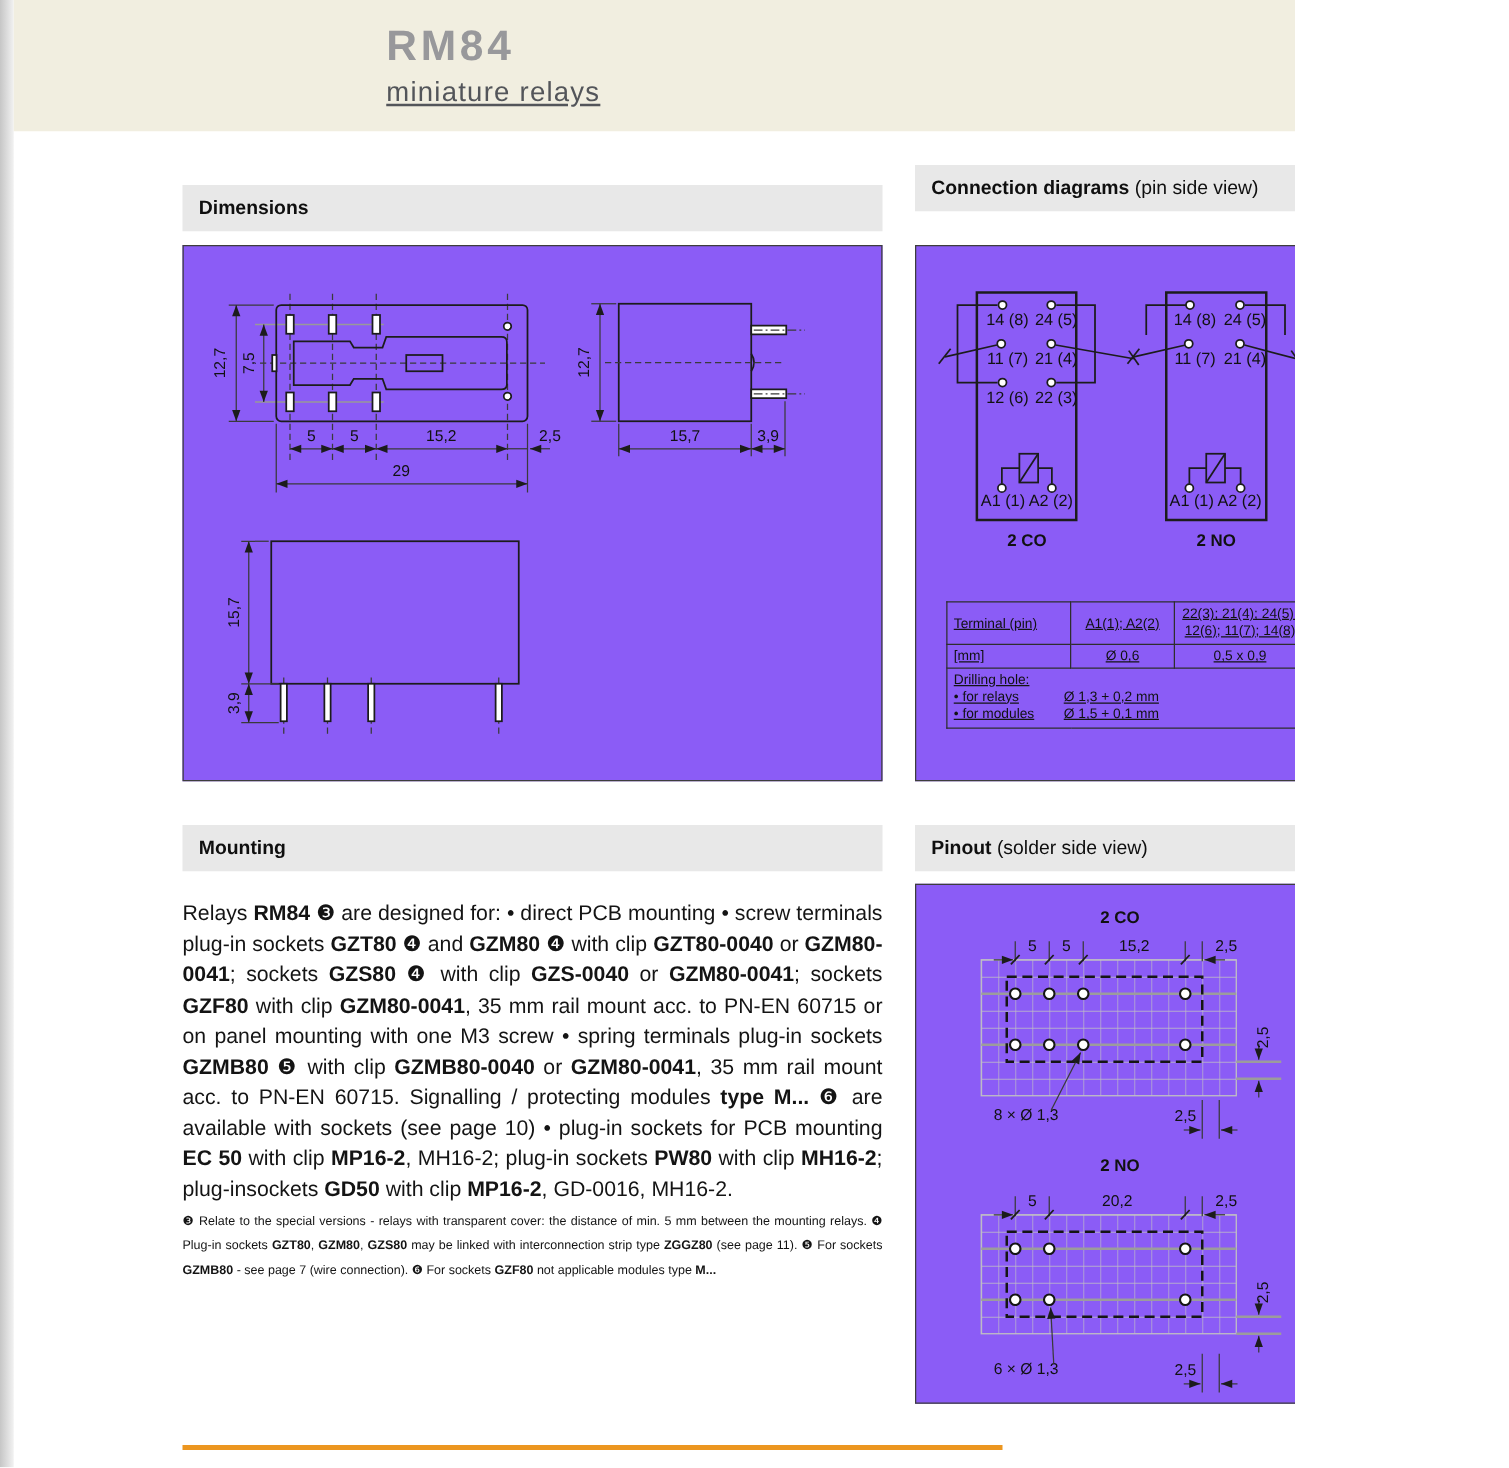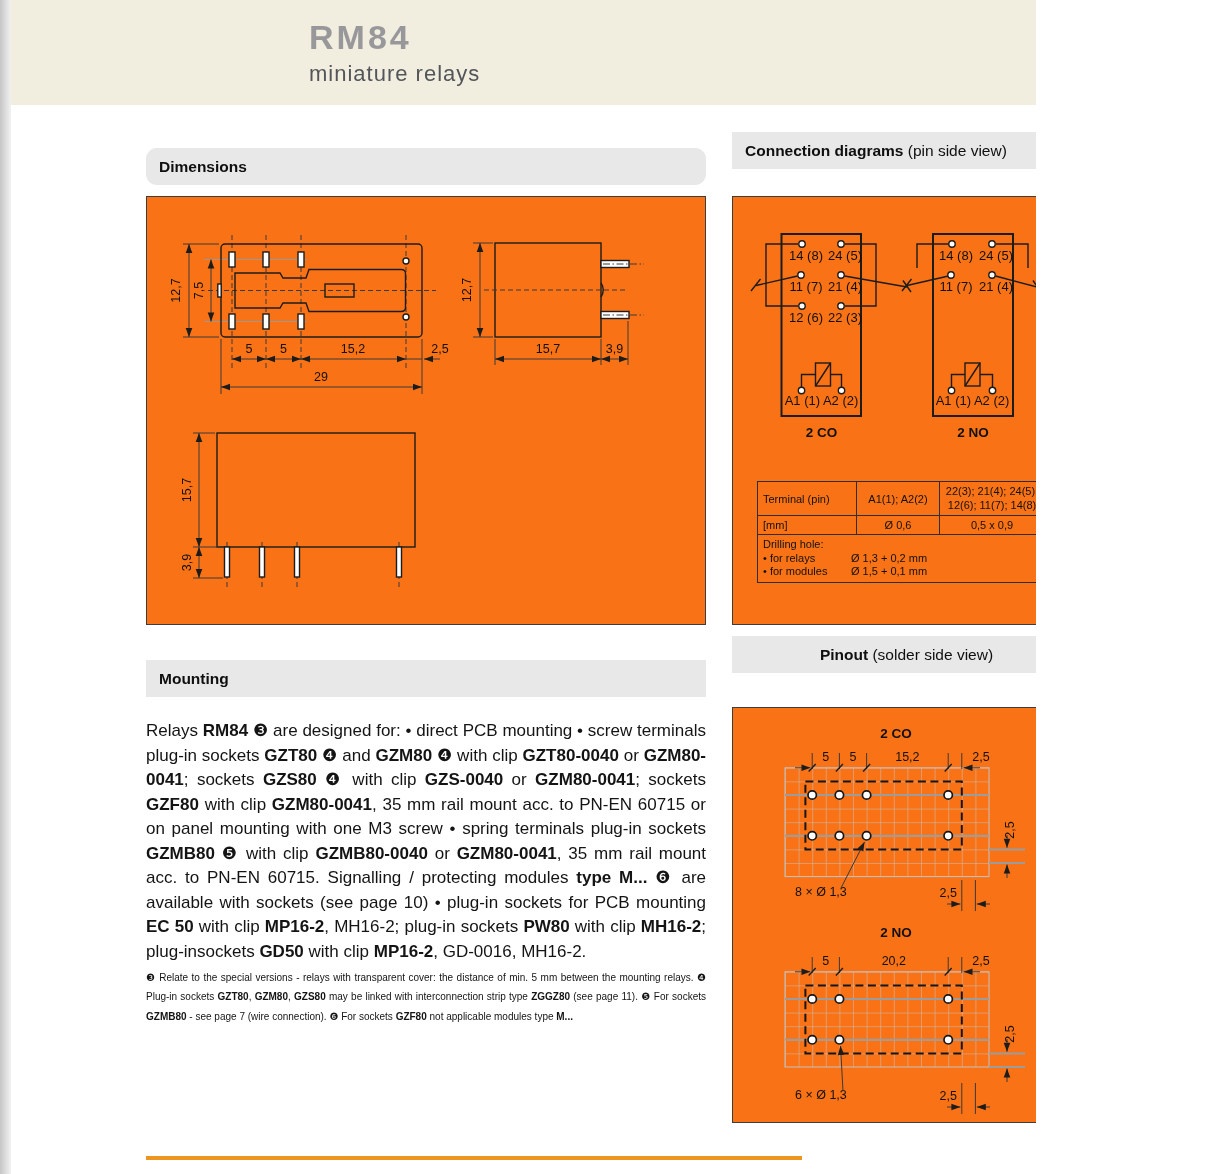--- a/index.html
+++ b/index.html
@@ -5,28 +5,28 @@
   html,body{margin:0;padding:0;background:#fff;}
   #page{position:relative;width:1036px;height:1174px;background:#ffffff;overflow:hidden;
         font-family:"Liberation Sans",sans-serif;color:#141414;}
   .abs{position:absolute;}
   
   .edge-left{left:0;top:0;width:11px;height:1174px;background:linear-gradient(to right,#c6c6c6,#f2f2f2);}
   .edge-right{left:1201px;top:0;width:6px;height:1174px;background:#d6d6d6;}
   
   .hdr{left:11px;top:0;width:1190px;height:105px;background:#f1eee0;}
   .hdr-title{left:298px;top:18px;font-size:34px;font-weight:bold;letter-spacing:3px;color:#98989b;}
-  .hdr-sub{left:298px;top:61px;font-size:22px;letter-spacing:1px;color:#53555a;}
+  .hdr-sub{left:298px;top:61px;font-size:22px;letter-spacing:1px;color:#53555a;text-decoration:underline;}
   .tab{left:1123px;top:0;width:78px;height:71px;background:#f18c00;border-radius:0 0 0 15px;}
   
   .secbar{height:37px;background:#e8e8e8;font-size:15.5px;font-weight:bold;color:#0f0f0f;
           line-height:37px;padding-left:13px;box-sizing:border-box;}
   .secbar .norm{font-weight:normal;}
   
-  .box{background:#f97316;border:1.5px solid #3d3d3d;box-sizing:border-box;}
+  .box{background:#8b5cf6;border:1.5px solid #3d3d3d;box-sizing:border-box;}
   
   svg text{font-family:"Liberation Sans",sans-serif;fill:#111;}
   .ln{stroke:#1c1c1c;stroke-width:1.4;fill:none;}
   .ln2{stroke:#1c1c1c;stroke-width:2;fill:none;}
   .lnf{stroke:#1c1c1c;stroke-width:1.4;fill:#fff;}
   .thin{stroke:#3a3a3a;stroke-width:1;fill:none;}
   .dash{stroke-dasharray:5 3;}
   .dashdot{stroke-dasharray:7 2.5 1.5 2.5;}
   .grayline{stroke:#999;stroke-width:1.2;}
   .grayk{stroke:#9c9c9c;stroke-width:2;}
@@ -59,30 +59,30 @@
 
   <div class="abs edge-left"></div>
   <div class="abs edge-right"></div>
 
   <div class="abs hdr">
     <div class="abs hdr-title">RM84</div>
     <div class="abs hdr-sub">miniature relays</div>
   </div>
   <div class="abs tab"></div>
 
-  <div class="abs secbar" style="left:146px;top:148px;width:560px;border-radius:11px;">
+  <div class="abs secbar" style="left:146px;top:148px;width:560px;">
     <span>Dimensions</span>
   </div>
   <div class="abs secbar" style="left:732px;top:132px;width:336px;">
     <span>Connection diagrams</span><span class="norm"> (pin side view)</span>
   </div>
   <div class="abs secbar" style="left:146px;top:660px;width:560px;">
     <span>Mounting</span>
   </div>
-  <div class="abs secbar" style="left:732px;top:636px;width:336px;text-align:center;">
+  <div class="abs secbar" style="left:732px;top:660px;width:336px;">
     <span>Pinout</span><span class="norm"> (solder side view)</span>
   </div>
 
   <div class="abs box" style="left:146px;top:196px;width:560px;height:429px;">
     <svg width="557" height="426" viewBox="0 0 557 426">
       <defs>
         <marker id="m1" viewBox="0 0 10 8" markerWidth="10" markerHeight="8" refX="9.4" refY="4" orient="auto-start-reverse">
           <path d="M0.4,0.7 L9.4,4 L0.4,7.3 Z" fill="#1c1c1c"></path>
         </marker>
       </defs>
@@ -221,21 +221,21 @@
           <circle class="lnf" cx="259.5" cy="193.5" r="3.2"></circle>
         <text class="pint" x="223" y="63" text-anchor="middle">14 (8)</text>
         <text class="pint" x="263" y="63" text-anchor="middle">24 (5)</text>
         <text class="pint" x="223" y="94" text-anchor="middle">11 (7)</text>
         <text class="pint" x="263" y="94" text-anchor="middle">21 (4)</text>
         <text class="pint" x="239.5" y="208" text-anchor="middle">A1 (1) A2 (2)</text>
         <text class="bolt" x="240" y="240" text-anchor="middle">2 NO</text>
       </g>
     </svg>
 
-    <div class="abs" style="left:24px;top:284px;width:288px;">
+    <div class="abs" style="left:24px;top:284px;width:288px;text-decoration:underline;">
       <table class="term">
         <tbody>
             <tr>
           <td class="c1">Terminal (pin)</td>
           <td class="c2 ctr">A1(1); A2(2)</td>
           <td class="ctr pre">22(3); 21(4); 24(5);
 12(6); 11(7); 14(8)</td>
         </tr>
         <tr>
           <td class="c1">[mm]</td>

